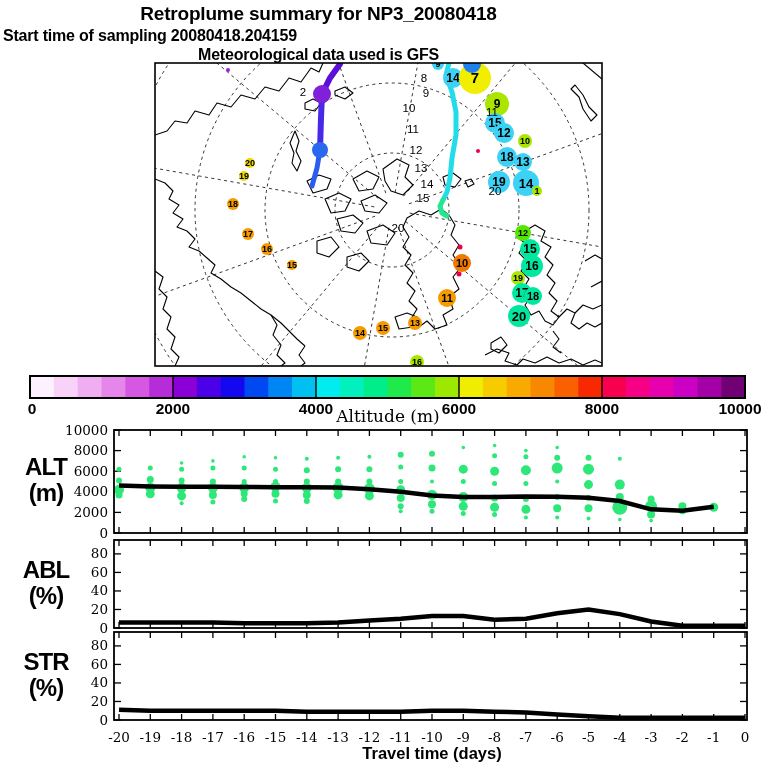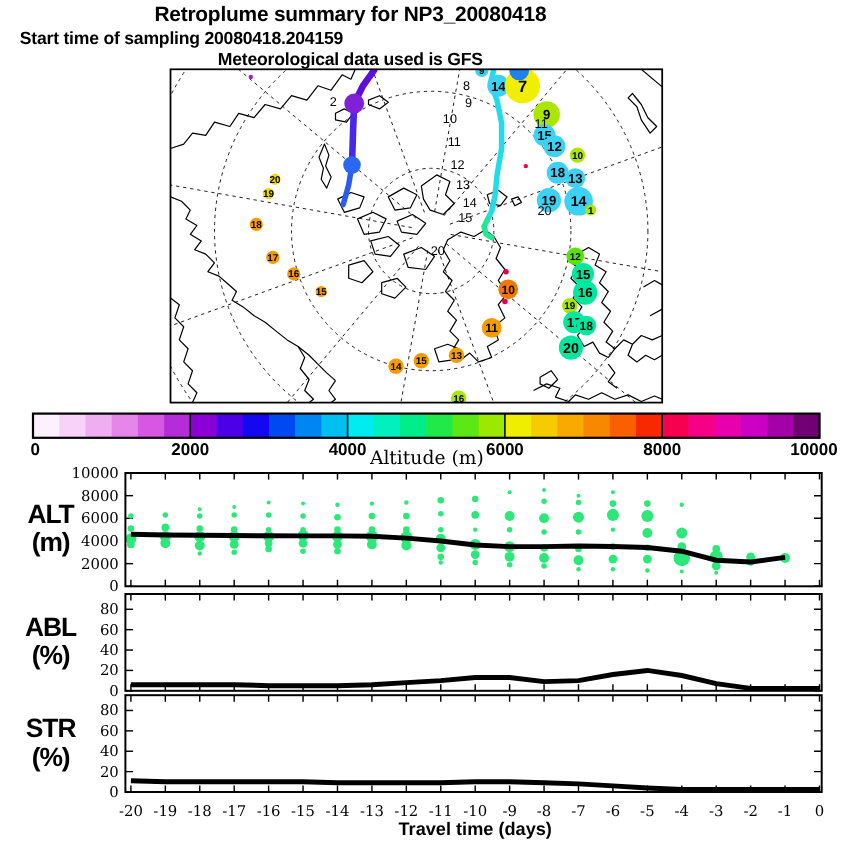--- a/index.html
+++ b/index.html
@@ -1,21 +1,21 @@
 <!DOCTYPE html>
 <html><head>
 <meta charset="utf-8">
 <style>
   html,body{margin:0;padding:0;background:#fff;}
   .stage{position:relative;width:768px;height:768px;background:#fff;overflow:hidden;
          font-family:"Liberation Sans",sans-serif;color:#000;}
   .titles{position:absolute;top:0;left:0;width:637px;z-index:2;border-radius:16px;}
   .t1{font-size:19px;font-weight:bold;text-align:center;margin-top:3px;letter-spacing:-0.2px;}
   .t2{display:flex;justify-content:space-between;font-size:16px;font-weight:bold;
-      padding:0 18px;margin-top:2px;letter-spacing:-0.2px;}
+      padding:0 3px;margin-top:2px;letter-spacing:-0.2px;}
   .t3{font-size:16px;font-weight:bold;text-align:center;margin-top:1px;letter-spacing:-0.2px;}
   svg{position:absolute;top:0;left:0;}
   text{fill:#000;}
   .serif{font-family:"DejaVu Serif",serif;font-size:13.5px;}
   .cbTick{font-family:"Liberation Sans",sans-serif;font-weight:bold;font-size:15.5px;text-anchor:middle;}
   .cbLabel{font-family:"DejaVu Serif",serif;font-size:17px;text-anchor:middle;}
   .pLab{font-family:"Liberation Sans",sans-serif;font-weight:bold;font-size:24px;
         text-anchor:middle;letter-spacing:-1px;}
   .xLab{font-family:"Liberation Sans",sans-serif;font-weight:bold;font-size:16.5px;text-anchor:middle;}
   .clLab{font-family:"Liberation Sans",sans-serif;font-weight:bold;text-anchor:middle;}

